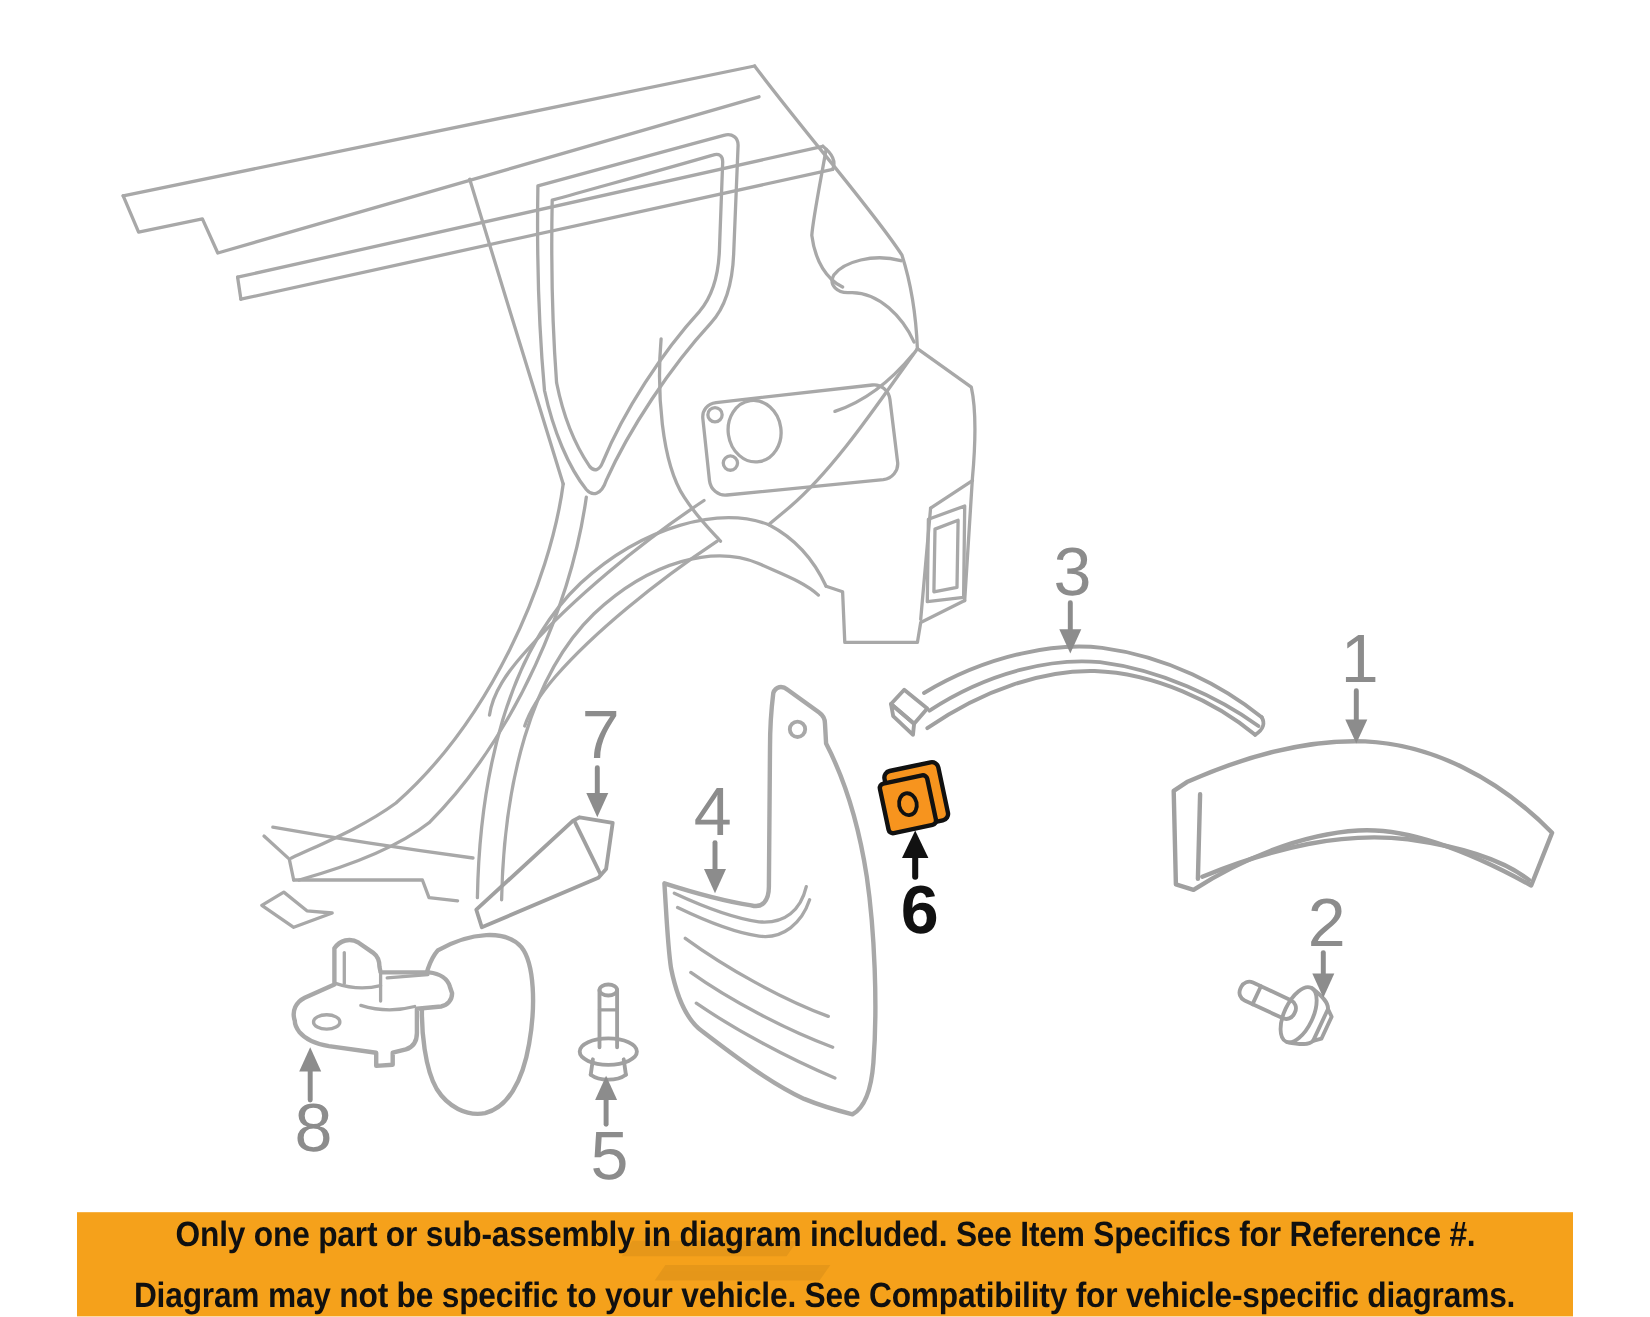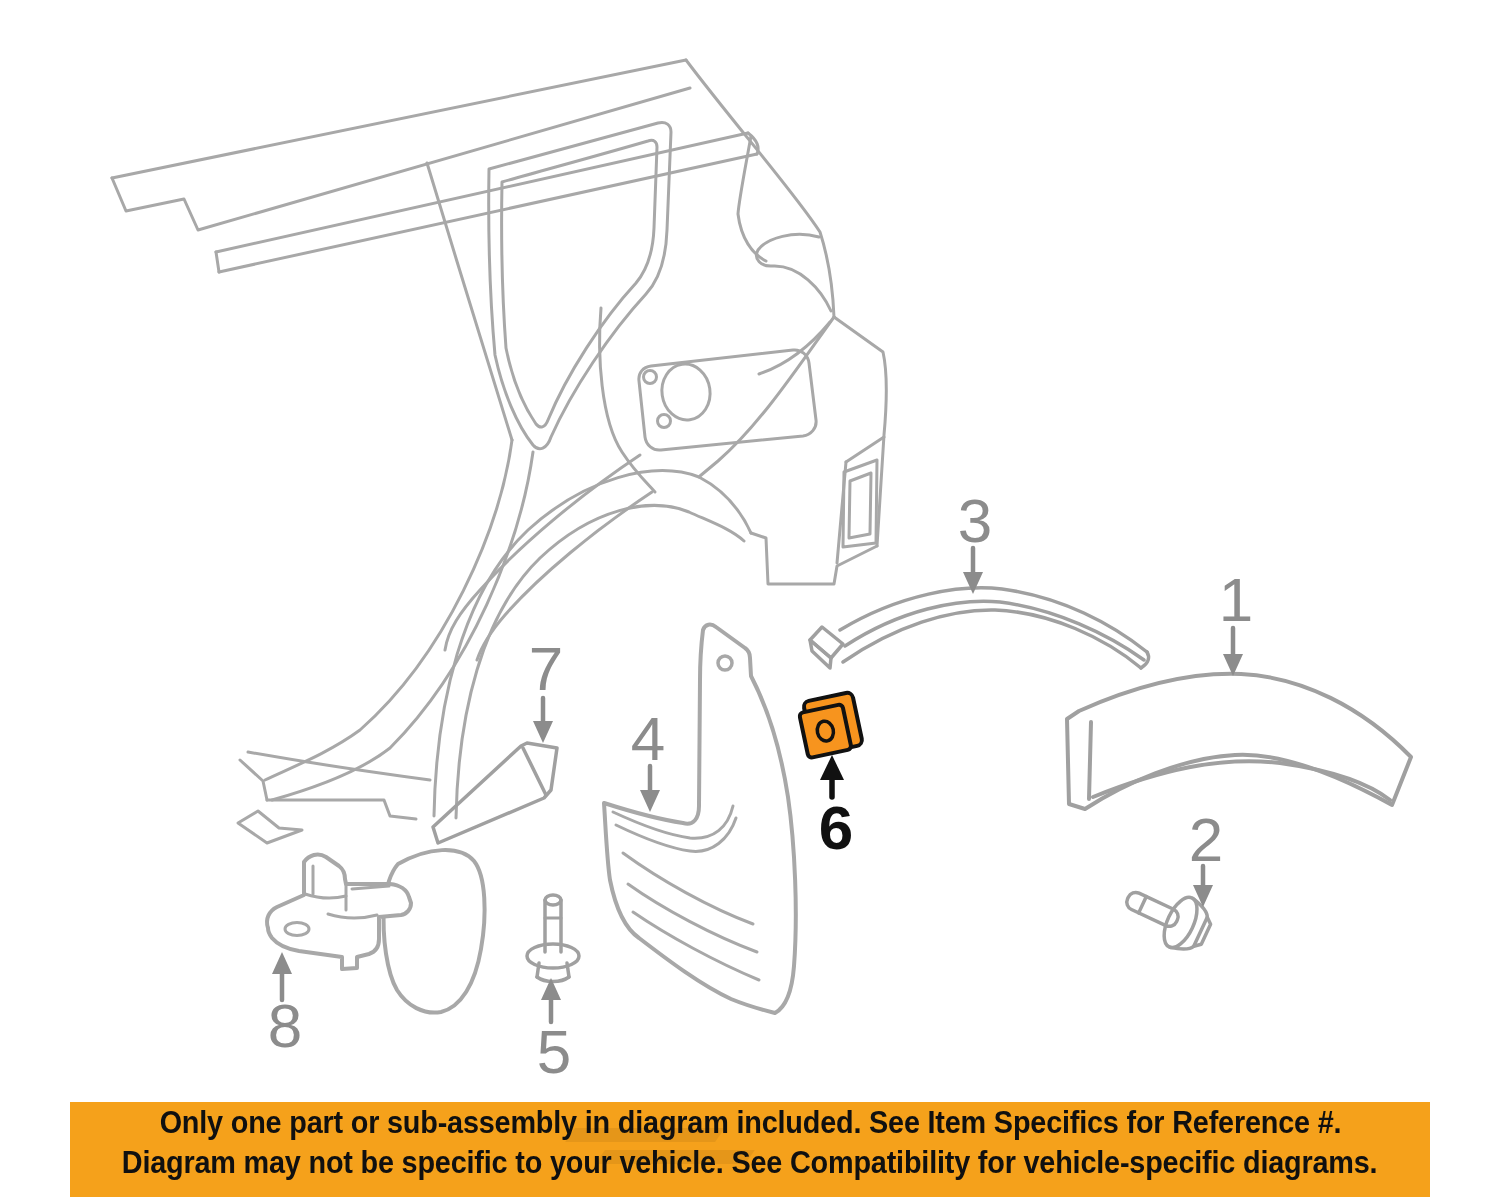--- a/index.html
+++ b/index.html
@@ -2,21 +2,21 @@
 <html><head>
 <meta charset="utf-8">
 <style>
   html,body{margin:0;padding:0;background:#fff;}
   .stage{position:relative;width:1500px;height:1197px;background:#fff;overflow:hidden;
          font-family:"Liberation Sans",sans-serif;}
   .art{position:absolute;inset:0;width:1500px;height:1197px;}
   .part-label{position:absolute;transform:translate(-50%,-50%);font-size:62px;font-weight:500;
               color:#8C8C8C;line-height:1;user-select:none;}
   .banner{position:absolute;left:70px;top:1102px;width:1360px;height:95px;background:#F5A11B;
-          display:flex;flex-direction:column;justify-content:flex-start;align-items:center;overflow:hidden;}
+          display:flex;flex-direction:column;justify-content:space-between;align-items:center;overflow:hidden;}
   .banner-line{display:block;white-space:nowrap;transform:scaleX(0.9);transform-origin:center;
                font-size:32px;font-weight:bold;color:#101010;line-height:40px;letter-spacing:-0.2px;}
   .wm{position:absolute;left:490px;top:18px;width:230px;height:60px;opacity:0.06;pointer-events:none;}
   .wm div{position:absolute;background:#000;transform:skewX(-35deg);}
   .wm .b1{left:10px;top:8px;width:150px;height:14px;}
   .wm .b2{left:40px;top:30px;width:150px;height:14px;}
 </style>
 </head>
 <body>
 

